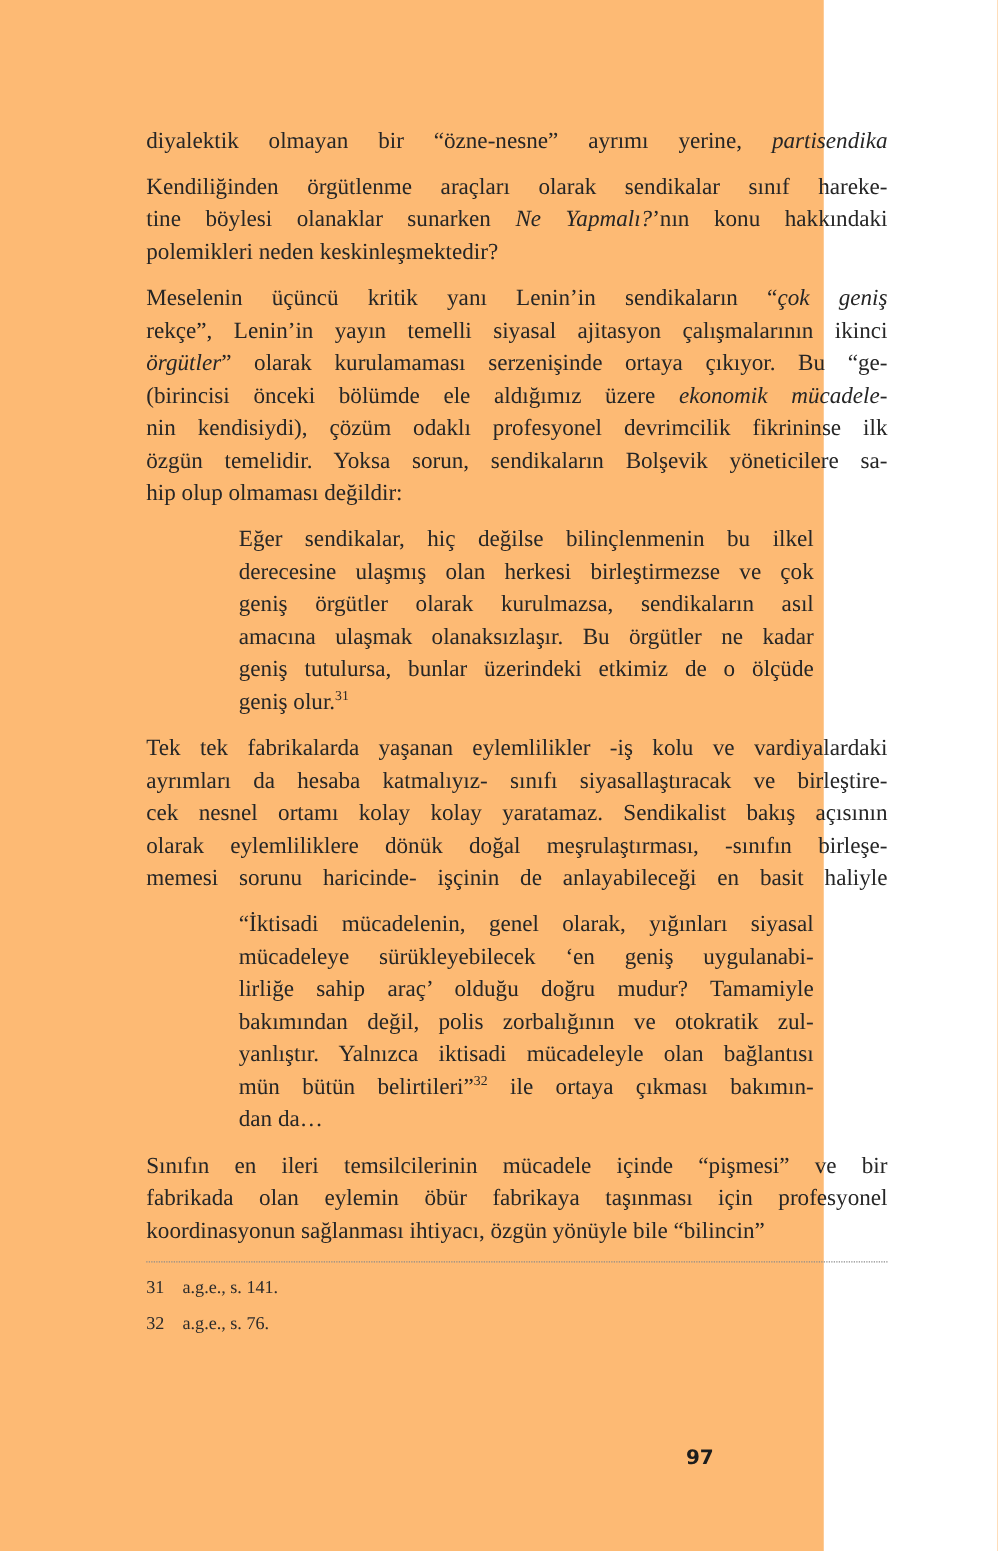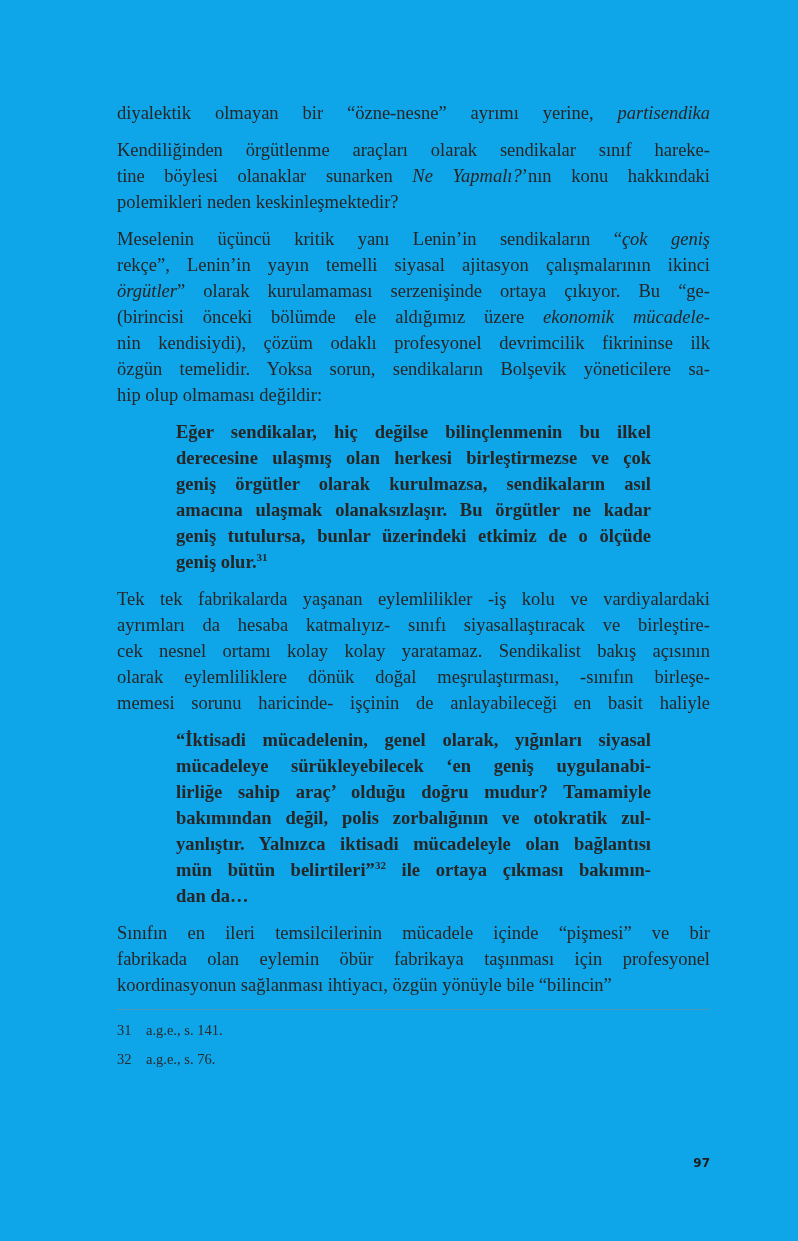--- a/index.html
+++ b/index.html
@@ -6,38 +6,37 @@
   html, body { width: 798px; height: 1241px; }
   body {
     background: #ffffff;
     font-family: "Liberation Serif", "DejaVu Serif", serif;
     color: #262626;
     position: relative;
     overflow: hidden;
   }
   .page {
     position: relative;
-    width: 798px;
+    width: 659px;
     height: 1241px;
-    background: #0ea5e9;
+    background: #fdba74;
   }
   .content {
     position: absolute;
     left: 117px;
     top: 100px;
     width: 593px;
     font-size: 18.5px;
     line-height: 26px;
   }
   .paragraph { margin-bottom: 11px; }
   .quote {
-    margin-left: 59px;
+    margin-left: 74px;
     margin-right: 59px;
     margin-bottom: 11px;
-    font-weight: bold;
   }
   .line {
     text-align: justify;
     text-align-last: justify;
     min-height: 26px;
   }
   .line.last {
     text-align-last: left;
   }
   .line i { font-style: italic; }
@@ -63,21 +62,21 @@
   .fn-num {
     width: 29px;
     flex: 0 0 29px;
   }
   .page-number {
     position: absolute;
     top: 1156px;
     right: 88px;
     font-family: "DejaVu Sans", "Liberation Sans", sans-serif;
     font-weight: bold;
-    font-size: 12px;
+    font-size: 16px;
     color: #1d1d1d;
   }
 </style>
 </head>
 <body>
 
 <div class="page">
 
   <div class="content">
 

